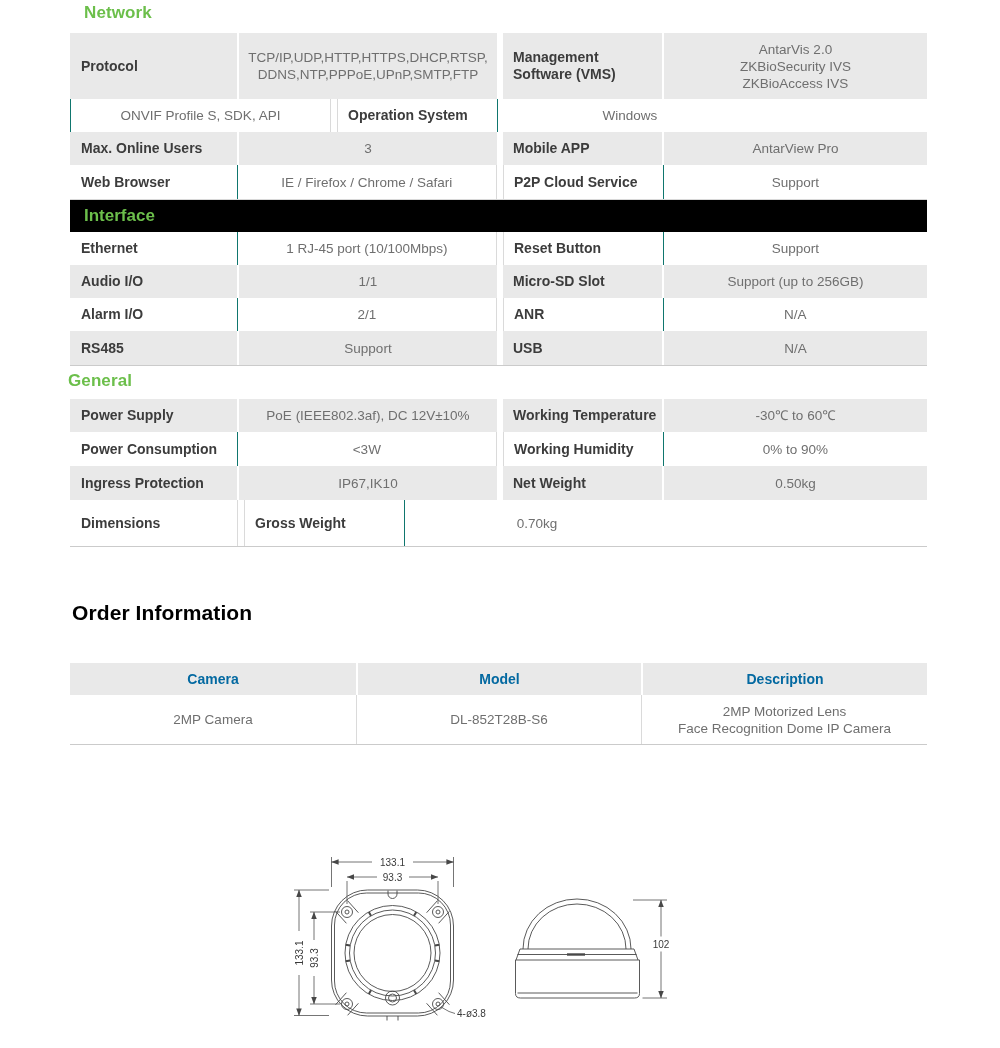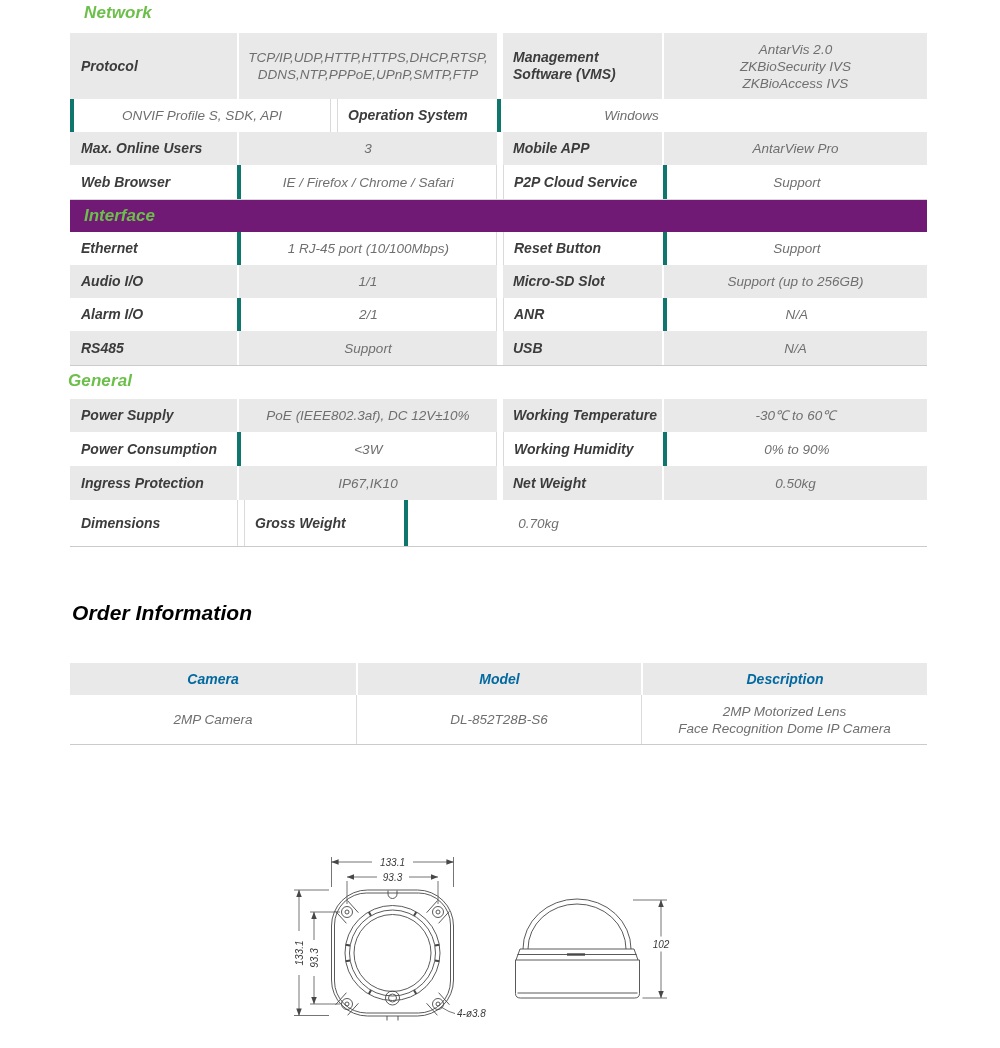--- a/index.html
+++ b/index.html
@@ -1,38 +1,38 @@
 <!DOCTYPE html>
 <html><head>
 <meta charset="utf-8">
 <style>
   html,body{margin:0;padding:0;background:#fff;}
   .page{position:relative;width:1000px;height:1048px;background:#ffffff;overflow:hidden;
-        font-family:"Liberation Sans",sans-serif;font-style:italic;-webkit-font-smoothing:antialiased;}
+        font-family:"Liberation Sans",sans-serif;-webkit-font-smoothing:antialiased;}
   .sec-title{position:absolute;font-size:17px;font-weight:bold;color:#6cbf4b;letter-spacing:0.1px;}
   .big-title{position:absolute;font-size:21px;font-weight:bold;color:#000000;letter-spacing:0.1px;}
   .spec{position:absolute;left:70px;width:857px;}
   .srow{display:flex;height:33px;}
   .srow.h66{height:66px;}
   .srow.h34{height:34px;}
   .srow.h46{height:46px;}
   .c{box-sizing:border-box;display:flex;align-items:center;white-space:pre-line;line-height:17px;}
   .l{font-weight:bold;color:#3c3c3c;font-size:14px;}
   .v{justify-content:center;text-align:center;color:#6f6f6f;font-size:13.5px;}
   .l1{width:167px;padding-left:11px;}
   .v1{width:260px;}
   .gap{width:6px;background:#fff;}
   .l2{width:159px;padding-left:10px;}
   .v2{width:265px;}
   .srow.g .c{background:#e9e9e9;}
   .srow.g .v1,.srow.g .v2{border-left:2px solid #ffffff;}
-  .srow.w .v1,.srow.w .v2{border-left:4px solid #0f766e;}
+  .srow.w .v1,.srow.w .v2{border-left:1px solid #0f766e;}
   .srow.w .gap{border-left:1px solid #dadada;border-right:1px solid #dadada;}
   .tbl-end{border-bottom:1px solid #cbcbcb;}
-  .band{position:absolute;left:70px;top:199px;width:857px;height:33px;background:#701a75;
+  .band{position:absolute;left:70px;top:199px;width:857px;height:33px;background:#000000;
         border-top:1px solid #d8d8d8;display:flex;align-items:center;box-sizing:border-box;}
   .band .sec-inline{margin-left:14px;font-size:17px;font-weight:bold;color:#6cbf4b;}
   .order{position:absolute;left:70px;top:663px;width:857px;}
   .orow{display:flex;}
   .ohead{height:32px;}
   .obody{height:49px;}
   .oc{box-sizing:border-box;display:flex;align-items:center;justify-content:center;
       text-align:center;white-space:pre-line;line-height:17px;}
   .oc1{width:286px;}.oc2{width:285px;}.oc3{width:286px;}
   .ohead .oc{background:#e9e9e9;font-weight:bold;color:#0369a1;font-size:14px;}

